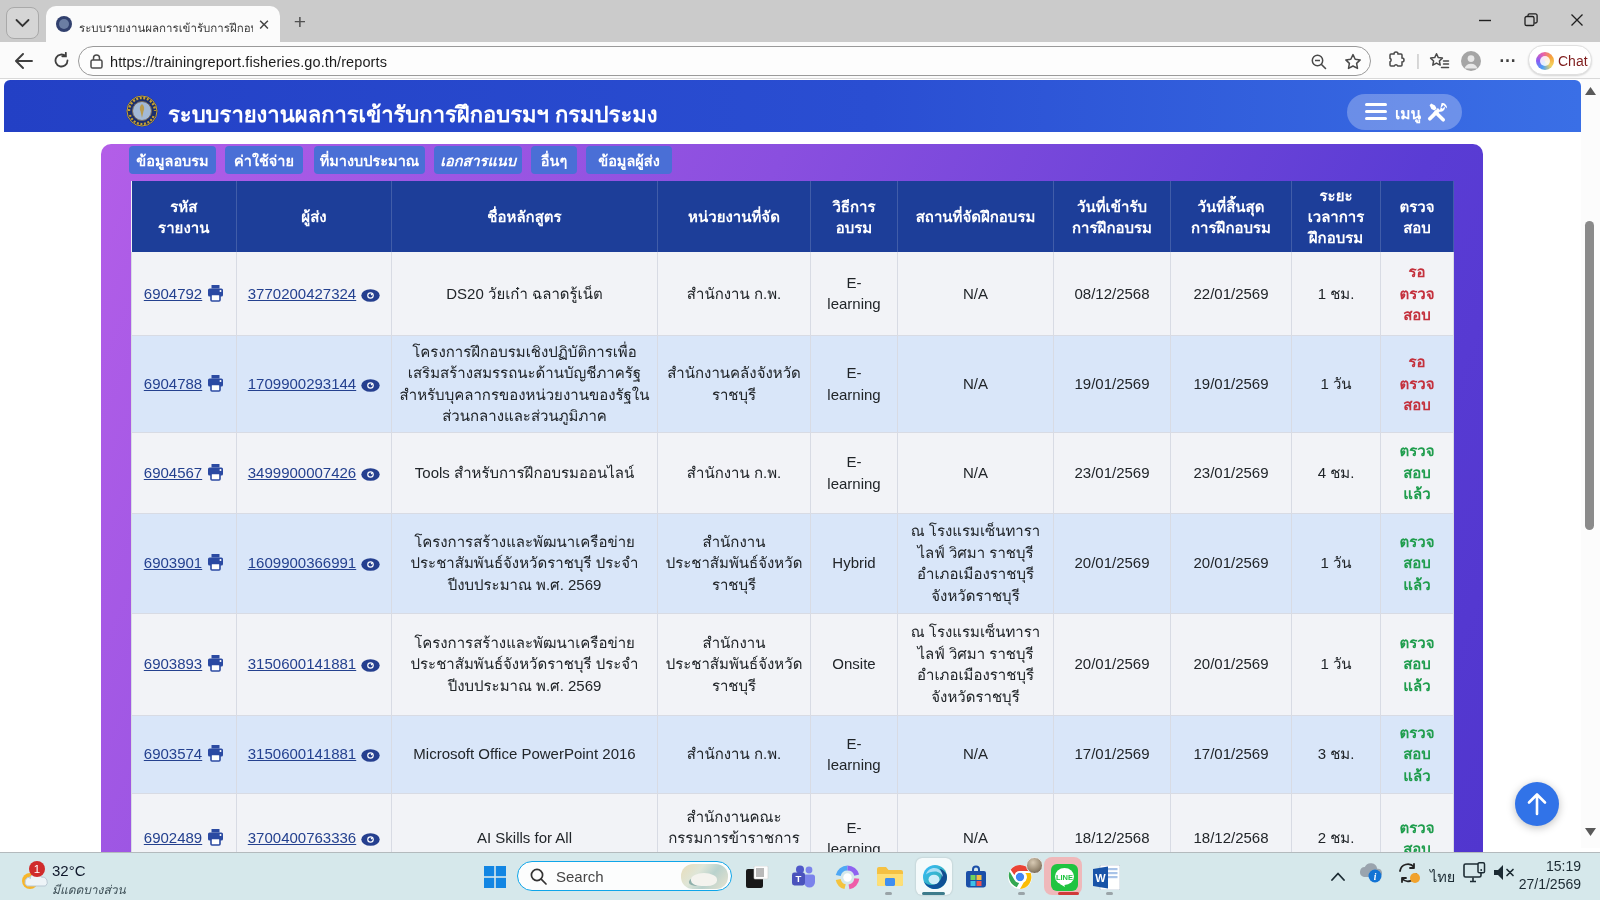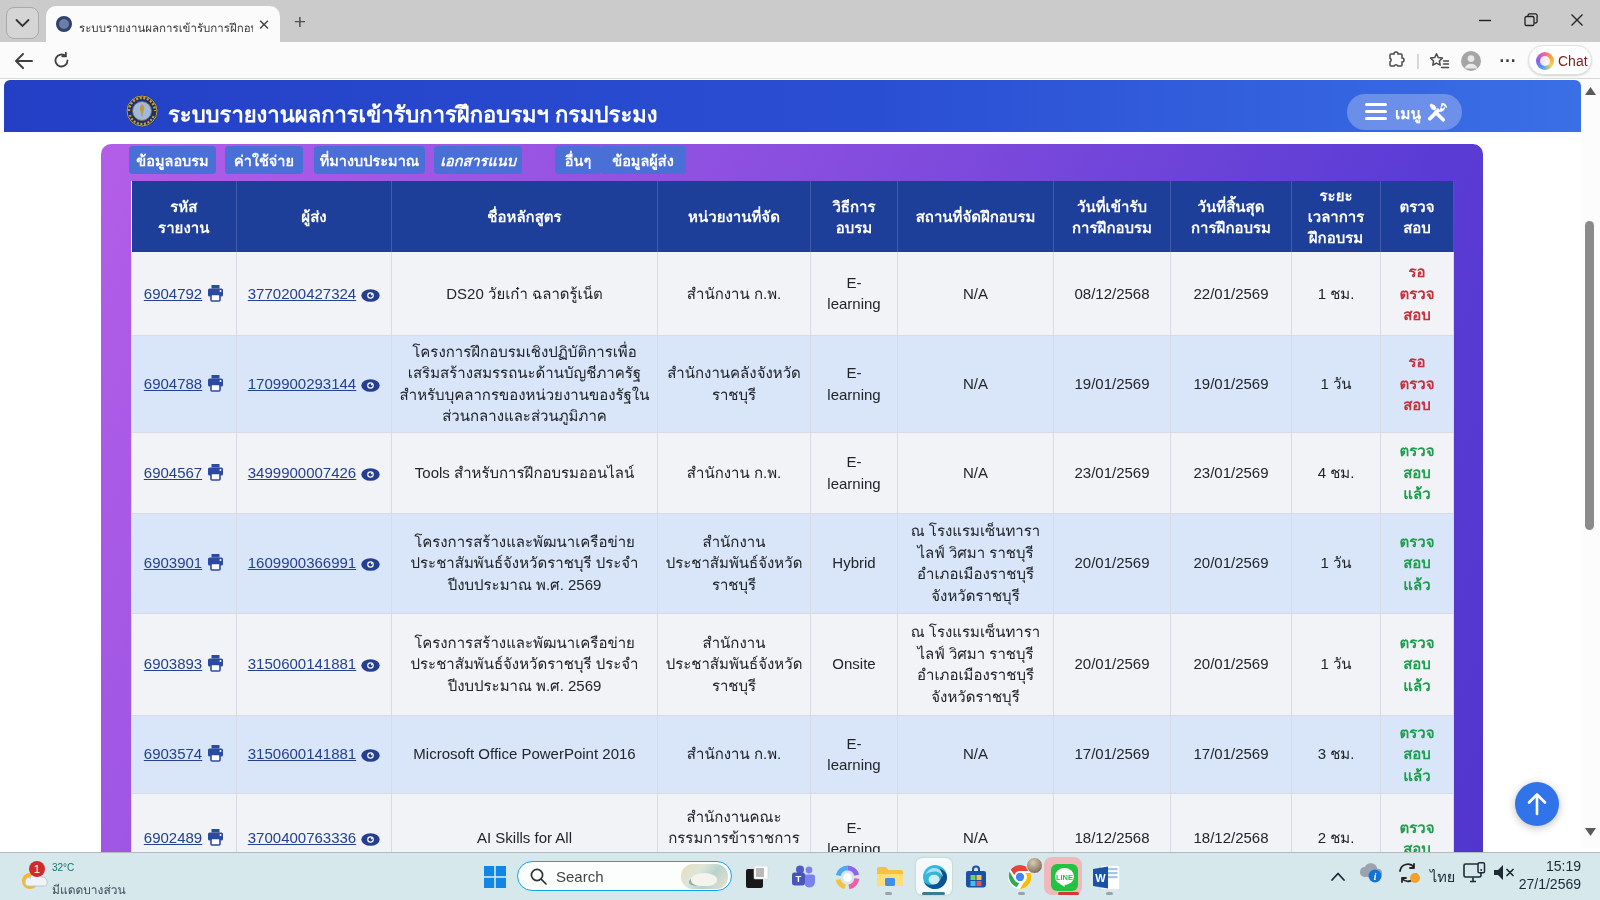--- a/index.html
+++ b/index.html
@@ -62,22 +62,22 @@
   
   #sbar { position:absolute; left:1581px; top:0; width:19px; height:769px; background:#fcfcfc; }
   #sthumb { position:absolute; left:3.5px; top:142px; width:9px; height:309px; border-radius:5px; background:#8a8a8a; }
   .sarr { position:absolute; left:4px; width:11px; height:8px; }
   #fab { position:absolute; left:1515px; top:703px; width:44px; height:44px; border-radius:50%; background:#3173e8; box-shadow:0 2px 8px rgba(0,0,0,.25); }
   #fab svg { position:absolute; left:11px; top:10px; }
 
   
   #taskbar { position:absolute; left:0; top:852px; width:1600px; height:48px; background:#d6e8eb; border-top:1px solid #b3babd; }
   #wx { position:absolute; left:0; top:0; width:200px; height:48px; }
-  #wx .t1 { position:absolute; left:52px; top:9px; font-size:10px; color:#0f766e; }
-  #wx .t2 { position:absolute; left:52px; top:27px; font-size:12px; color:#3c4e55; }
+  #wx .t1 { position:absolute; left:52px; top:9px; font-size:15px; color:#0f172a; }
+  #wx .t2 { position:absolute; left:52px; top:27px; font-size:12px; color:#3c4e55;font-style:italic; }
   .tico { position:absolute; top:6px; width:36px; height:36px; display:flex; align-items:center; justify-content:center; }
   #search { position:absolute; left:517px; top:8px; width:215px; height:30px; background:#fcfdfd; border:1px solid #0ea5e9; border-radius:15px; }
   #search .sg { position:absolute; left:38px; top:6px; font-size:15px; color:#454545; }
   #search .pic { position:absolute; right:3px; top:2px; width:47px; height:25px; border-radius:12px;
        background:linear-gradient(130deg,#e9ddba 0%,#dfe6d8 35%,#b9d2cd 60%,#e8e3cf 100%); overflow:hidden;}
   #search .pic:after{ content:""; position:absolute; left:10px; top:9px; width:26px; height:13px; border-radius:50% 50% 40% 40%; background:#f4f3ee; box-shadow:-4px 2px 0 -2px #8fb0ab;}
   .dash { position:absolute; top:39px; height:3px; border-radius:2px; background:#9aa4a8; }
   .trico { position:absolute; top:6px; }
   #clock { position:absolute; right:19px; top:4px; text-align:right; font-size:14px; color:#1c2b33; line-height:18px; }
 </style>
@@ -134,20 +134,35 @@
   <div class="tbico" style="left:8px;width:30px;">
       <svg width="19" height="16" viewBox="0 0 19 16">
         <path d="M9 1 L2 8 L9 15 M2.3 8 H18" fill="none" stroke="#3f3f3f" stroke-width="1.9" stroke-linecap="round" stroke-linejoin="round"></path>
       </svg>
     </div>
   <div class="tbico" style="left:46px;width:30px;">
       <svg width="17" height="17" viewBox="0 0 17 17">
         <path d="M14.5 8.5 a6 6 0 1 1 -1.8-4.3 M12.8 0.8 L12.9 4.4 L9.3 4.3" fill="none" stroke="#3f3f3f" stroke-width="1.8" stroke-linecap="round"></path>
       </svg>
     </div>
+  <div id="addr">
+    <span class="lock"><svg width="13" height="15" viewBox="0 0 13 15">
+          <rect x="1" y="6" width="11" height="8" rx="1.6" fill="none" stroke="#4a4a4a" stroke-width="1.5"></rect>
+          <path d="M3.5 6 V4 a3 3 0 0 1 6 0 v2" fill="none" stroke="#4a4a4a" stroke-width="1.5"></path>
+        </svg></span>
+    <span class="url">https://trainingreport.fisheries.go.th/reports</span>
+    <span class="r1"><svg width="18" height="18" viewBox="0 0 18 18">
+          <circle cx="7.5" cy="7.5" r="5.2" fill="none" stroke="#4a4a4a" stroke-width="1.5"></circle>
+          <path d="M5 7.5 h5" stroke="#4a4a4a" stroke-width="1.5"></path>
+          <path d="M11.5 11.5 L15.5 15.5" stroke="#4a4a4a" stroke-width="1.6" stroke-linecap="round"></path>
+        </svg></span>
+    <span class="r2" style="right:8px;"><svg width="18" height="18" viewBox="0 0 18 18">
+          <path d="M9 1.6 L11.2 6.2 L16.2 6.9 L12.6 10.4 L13.5 15.4 L9 13 L4.5 15.4 L5.4 10.4 L1.8 6.9 L6.8 6.2 Z" fill="none" stroke="#4a4a4a" stroke-width="1.5" stroke-linejoin="round"></path>
+        </svg></span>
+  </div>
   <div class="tbico" style="left:1381px;width:30px;">
       <svg width="19" height="19" viewBox="0 0 19 19">
         <path d="M7 3 a2 2 0 0 1 4 0 h3 a1 1 0 0 1 1 1 v3 a2 2 0 0 1 0 4 v3 a1 1 0 0 1 -1 1 h-3.2 a2 2 0 0 0 -3.6 0 H4 a1 1 0 0 1 -1-1 v-3.2 a2 2 0 0 0 0-3.6 V4 a1 1 0 0 1 1-1 Z" fill="none" stroke="#4a4a4a" stroke-width="1.5"></path>
       </svg>
     </div>
   <div class="tbico" style="left:1414px;width:8px;color:#c9c9c9;font-size:17px;">|</div>
   <div class="tbico" style="left:1424px;width:30px;">
       <svg width="21" height="18" viewBox="0 0 21 18">
         <path d="M7.5 1.8 L9.3 5.6 L13.4 6.1 L10.4 9 L11.2 13.1 L7.5 11.1 L3.8 13.1 L4.6 9 L1.6 6.1 L5.7 5.6 Z" fill="none" stroke="#4a4a4a" stroke-width="1.5" stroke-linejoin="round"></path>
         <path d="M14.5 9 h5 M14.5 12 h5 M12.5 15.5 h7" stroke="#4a4a4a" stroke-width="1.5" stroke-linecap="round"></path>
@@ -195,22 +210,22 @@
         <path d="M8.8 7.9 L17.7 16.8 a1.8 1.8 0 0 1 -2.5 2.5 L6.3 10.4 Z" fill="#fff"></path>
       </svg>
     </div>
   </div>
 
   <div id="pcontainer">
     <div class="tabbtn" style="left:28px; width:87px;">ข้อมูลอบรม</div>
     <div class="tabbtn" style="left:124px; width:78px;">ค่าใช้จ่าย</div>
     <div class="tabbtn" style="left:213px; width:111px;">ที่มางบประมาณ</div>
     <div class="tabbtn" style="left:333px; width:88px;font-style:italic;">เอกสารแนบ</div>
-    <div class="tabbtn" style="left:454px; width:46px;">อื่นๆ</div>
-    <div class="tabbtn" style="left:485px; width:86px;margin-left:14px;">ข้อมูลผู้ส่ง</div>
+    <div class="tabbtn" style="left:430px; width:46px;">อื่นๆ</div>
+    <div class="tabbtn" style="left:485px; width:86px;">ข้อมูลผู้ส่ง</div>
 
     <table id="tbl">
       <colgroup>
         <col style="width:105px">
           <col style="width:155px">
           <col style="width:266px">
           <col style="width:153px">
           <col style="width:87px">
         <col style="width:156px">
           <col style="width:117px">

